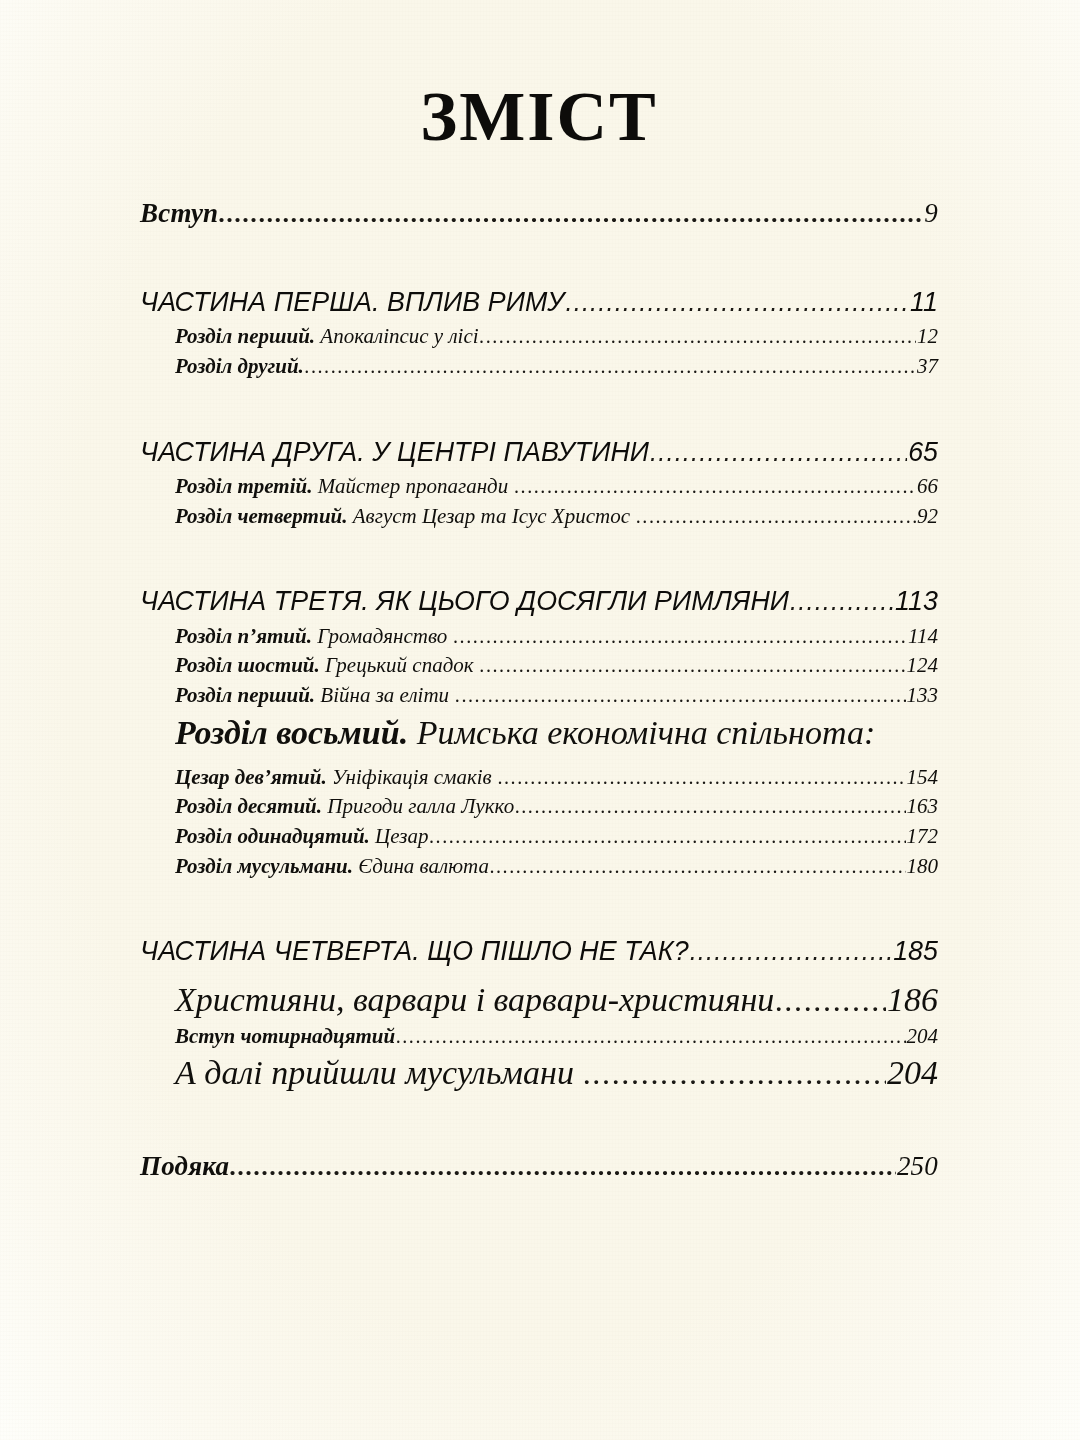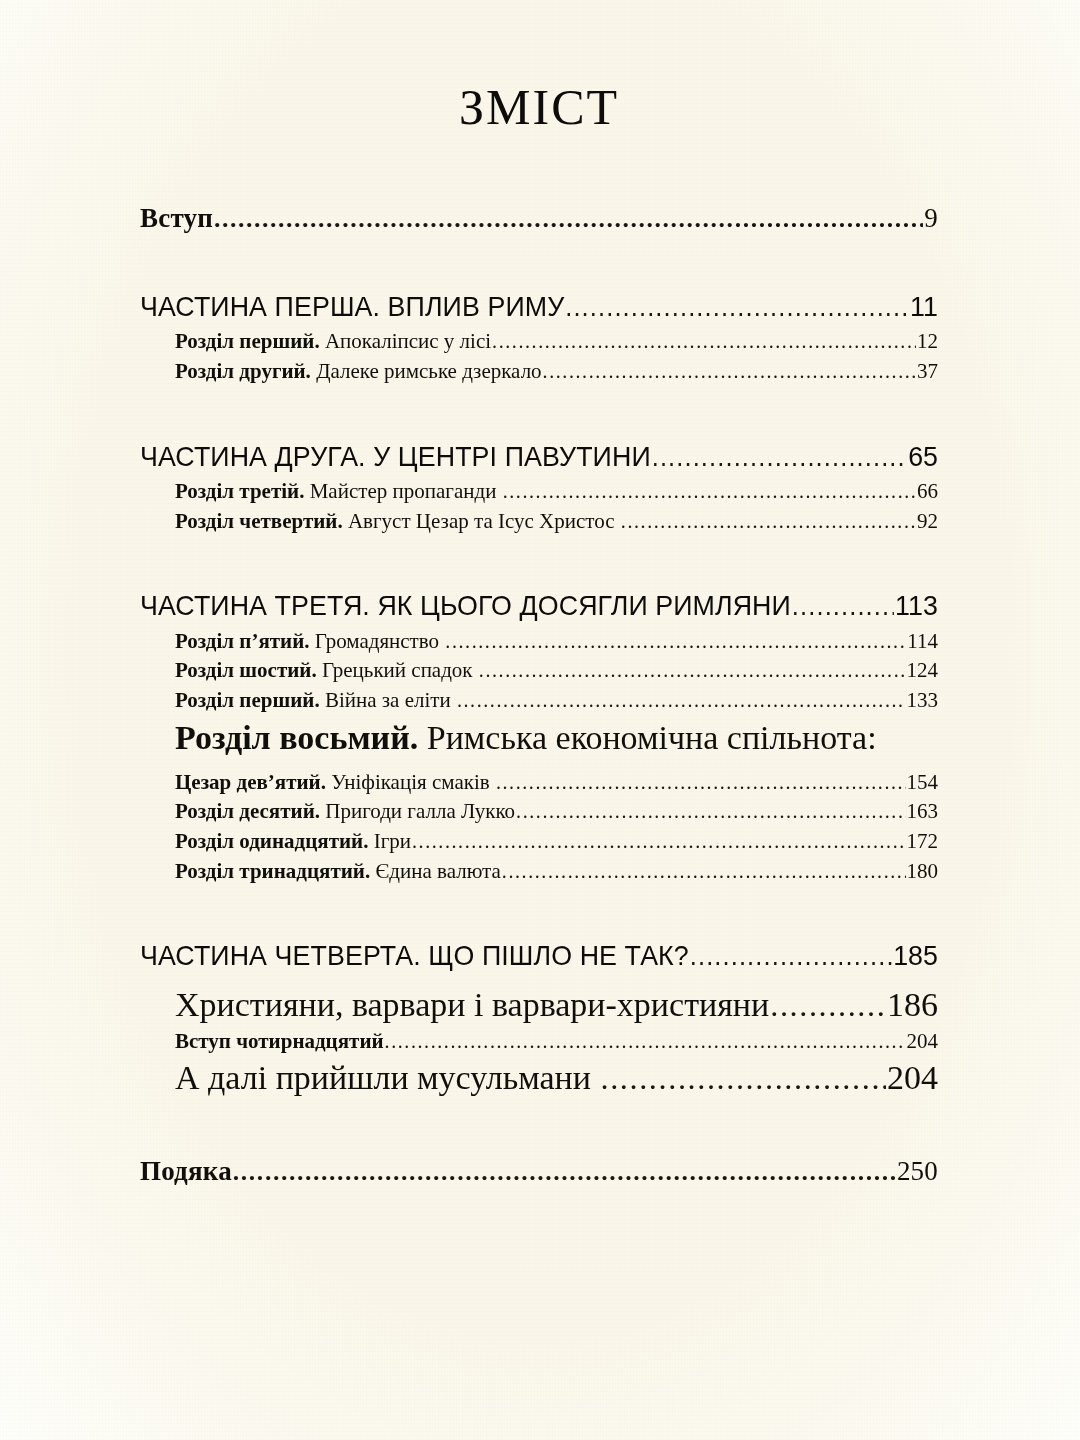--- a/index.html
+++ b/index.html
@@ -40,31 +40,32 @@
     position: absolute;
     left: 140px;
     top: 0;
     width: 798px;
   }
 
   
   .doc-title {
     text-align: center;
     font-family: "Liberation Serif", "DejaVu Serif", serif;
-    font-size: 50px;
+    font-size: 70px;
     letter-spacing: 2px;
-    font-weight: 400;
+    font-weight: 700;
     color: #0d0c0a;
     margin: 0;
     padding-top: 82px;
     line-height: 1;
   }
 
   .body-block {
-    margin-top: 72px;
+    margin-top: 47px;
+    font-style: italic;
   }
 
   
   .row {
     display: flex;
     align-items: baseline;
     width: 100%;
     line-height: 1.08;
   }
   .row .txt { white-space: pre; }
@@ -171,21 +172,20 @@
       <div class="row chapter">
         <span class="lbl">Розділ перший.</span>
           <span class="ttl"> Апокаліпсис у лісі</span>
           <span class="leader"></span>
           <span class="pg">12</span>
       </div>
       <div class="rowgap-sm"></div>
 
       <div class="row chapter">
         <span class="lbl">Розділ другий.</span>
-          <span class="ttl"> Далеке римське дзеркало</span>
           <span class="leader"></span>
           <span class="pg">37</span>
       </div>
 
       <div class="gap-section"></div>
       <div class="gap-after-intro"></div>
 
       <div class="row part">
         <span class="txt">ЧАСТИНА ДРУГА. У ЦЕНТРІ ПАВУТИНИ</span>
           <span class="leader"></span>
@@ -259,28 +259,28 @@
       <div class="row chapter">
         <span class="lbl">Розділ десятий.</span>
           <span class="ttl"> Пригоди галла Лукко</span>
           <span class="leader"></span>
           <span class="pg">163</span>
       </div>
       <div class="rowgap-sm"></div>
 
       <div class="row chapter">
         <span class="lbl">Розділ одинадцятий.</span>
-          <span class="ttl"> Ігри</span>
+          <span class="ttl"> Цезар</span>
           <span class="leader"></span>
           <span class="pg">172</span>
       </div>
       <div class="rowgap-sm"></div>
 
       <div class="row chapter">
-        <span class="lbl">Розділ тринадцятий.</span>
+        <span class="lbl">Розділ мусульмани.</span>
           <span class="ttl"> Єдина валюта</span>
           <span class="leader"></span>
           <span class="pg">180</span>
       </div>
 
       <div class="gap-section"></div>
       <div class="gap-after-intro"></div>
 
       <div class="row part">
         <span class="txt">ЧАСТИНА ЧЕТВЕРТА. ЩО ПІШЛО НЕ ТАК?</span>

